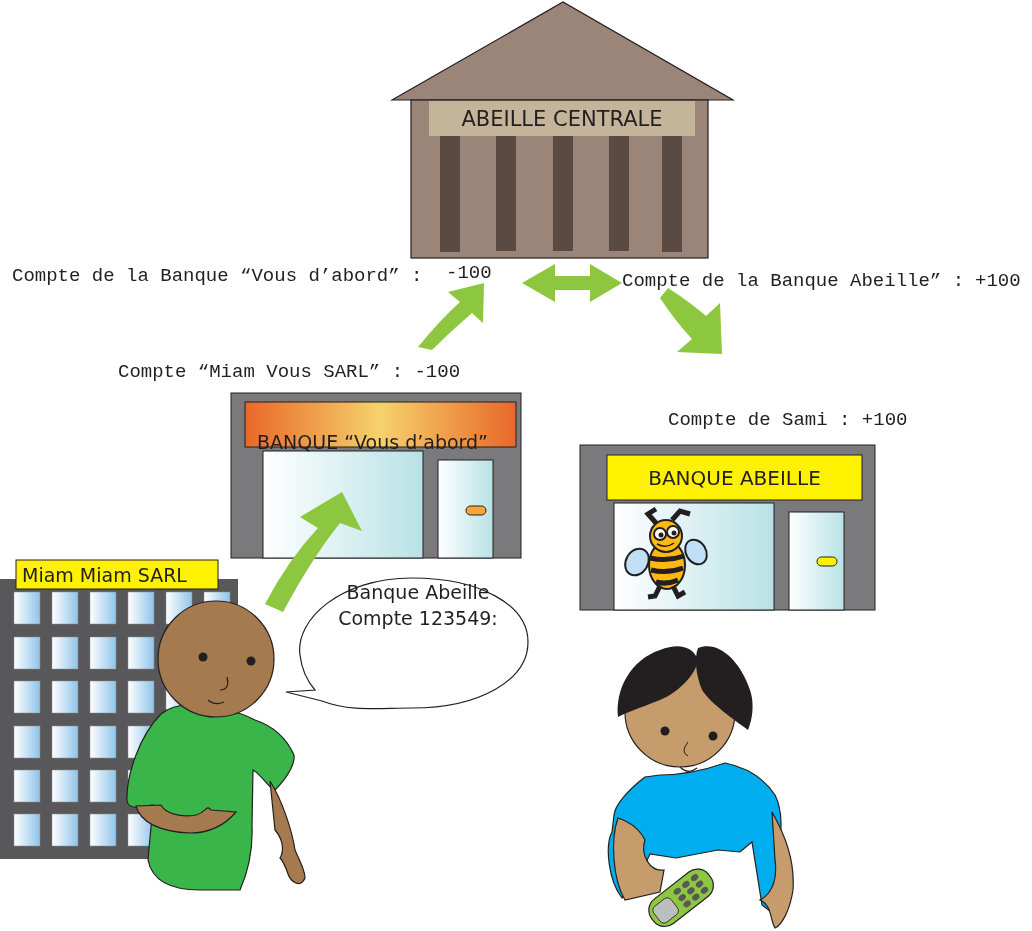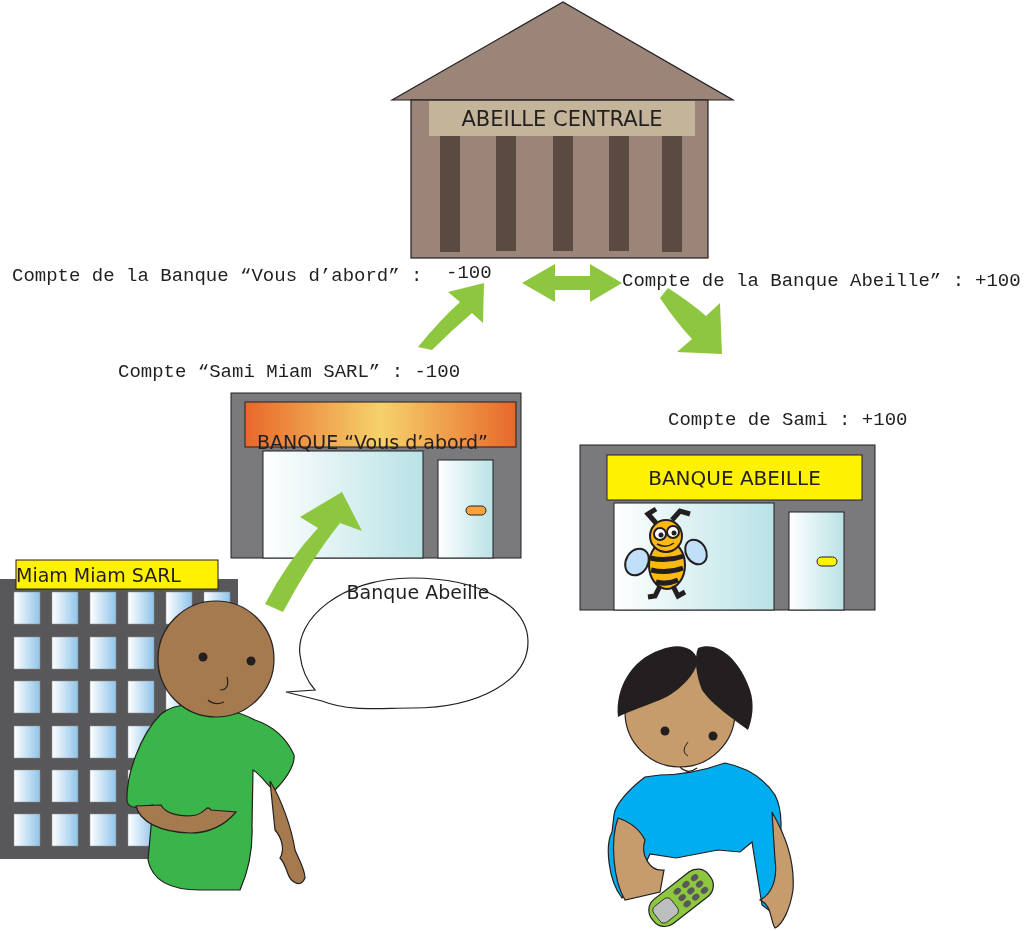--- a/index.html
+++ b/index.html
@@ -168,25 +168,26 @@
 </svg>
 
 <div class="sign" style="left:429px;top:101px;width:266px;height:35px;justify-content:center;font-size:21px;">ABEILLE CENTRALE</div>
 
 <div class="lbl lbl-main" style="left:12px;top:265px;">Compte de la Banque “Vous d’abord” :</div>
 <div class="lbl lbl-main" style="left:446px;top:262px;">-100</div>
 
 <div class="lbl lbl-main" style="left:622px;top:270px;">Compte  de la Banque Abeille” :</div>
 <div class="lbl lbl-main" style="left:975px;top:270px;">+100</div>
 
-<div class="lbl lbl-main" style="left:118px;top:361px;">Compte “Sami Miam SARL” : -100</div>
+<div class="lbl lbl-main" style="left:118px;top:361px;">Compte “Miam Vous SARL” : -100</div>
 
 <div class="lbl lbl-main" style="left:668px;top:409px;">Compte de Sami : +100</div>
 
 <div class="sign" style="left:245px;top:402px;width:255px;height:45px;justify-content:center;font-size:19px;margin-top:17px;">BANQUE “Vous d’abord”</div>
 
 <div class="sign" style="left:607px;top:455px;width:255px;height:45px;justify-content:center;font-size:20px;">BANQUE ABEILLE</div>
 
-<div class="sign" style="left:16px;top:560px;width:202px;height:29px;justify-content:flex-start;box-sizing:border-box;font-size:19px;">Miam Miam SARL</div>
+<div class="sign" style="left:16px;top:560px;width:202px;height:29px;justify-content:flex-start;padding-left:6px;box-sizing:border-box;font-size:19px;">Miam Miam SARL</div>
 
 <div style="position:absolute;left:318px;top:579px;width:200px;">
   <div class="bubble-text" style="position:static;">Banque Abeille</div>
+  <div class="bubble-text" style="position:static;">Compte 123549:</div>
 </div>
 
 </body></html>

